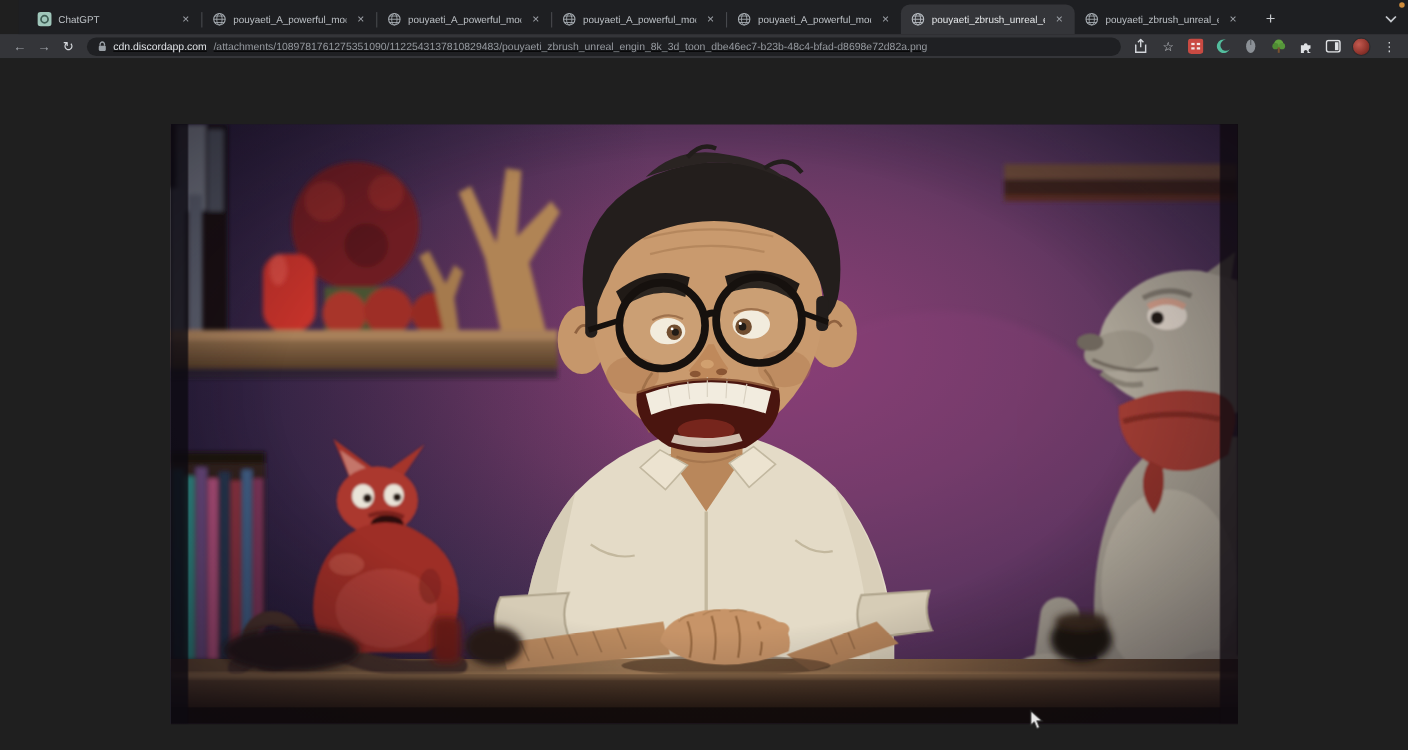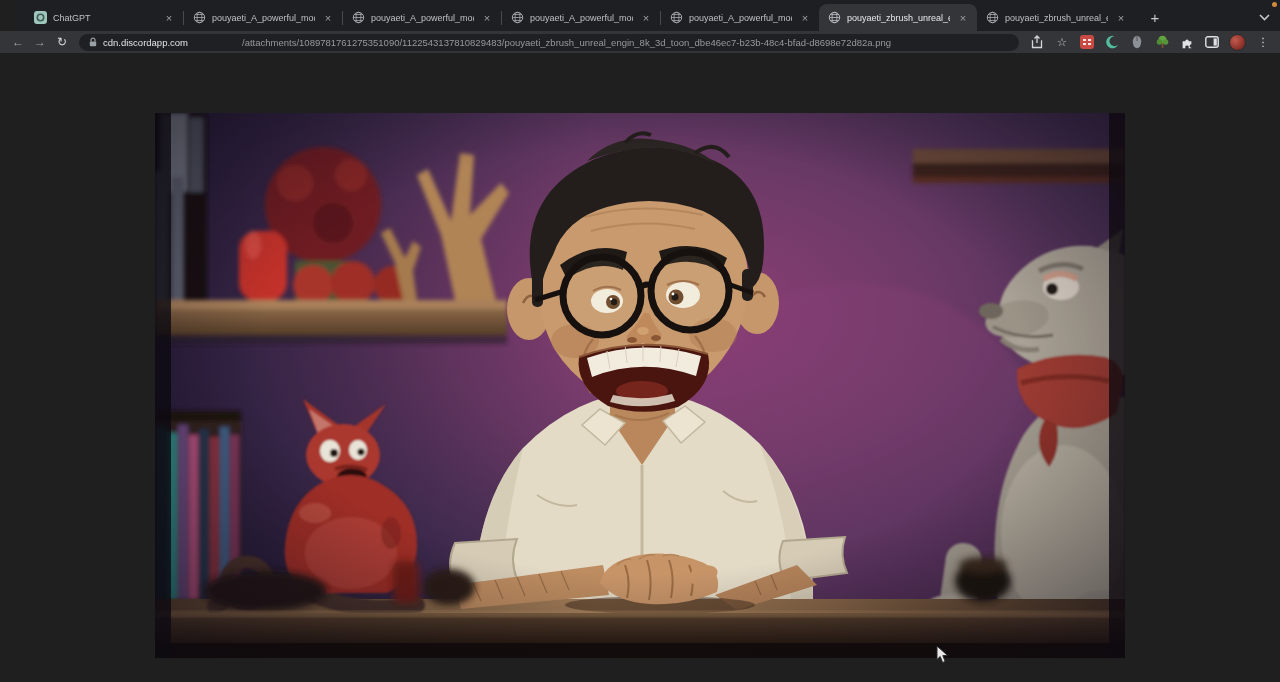--- a/index.html
+++ b/index.html
@@ -28,23 +28,23 @@
                 border-radius:50%; background:#cf8c3c; }
 
   
   .toolbar { height:22px; background:#343539; display:flex; align-items:center;
              padding:0 9px; gap:4px; }
   .navbtn { width:18px; height:18px; display:flex; align-items:center; justify-content:center;
             font-size:12px; color:#9ea2a8; border-radius:50%; flex:0 0 auto; }
   .navbtn.lit { color:#d6d9dd; }
   .omnibox { flex:1 1 auto; height:17px; margin:0 6px 0 4px; background:#1f2023;
              border-radius:9px; display:flex; align-items:center; gap:6px;
-             padding:0 10px; font-size:9.5px; overflow:hidden; white-space:nowrap; }
+             padding:0 10px; font-size:9.5px; overflow:hidden; white-space:nowrap;text-decoration:underline; }
   .url-domain { color:#e0e3e7; flex:0 0 auto; }
-  .url-path   { color:#95999f; overflow:hidden; text-overflow:clip; flex:0 1 auto;margin-left:48px; }
+  .url-path   { color:#95999f; overflow:hidden; text-overflow:clip; flex:0 1 auto; }
   .tool-icons { display:flex; align-items:center; gap:9px; flex:0 0 auto; }
   .tbtn { width:16px; height:16px; display:flex; align-items:center; justify-content:center;
           color:#d2d5da; font-size:11.5px; }
   .avatar { width:17px; height:17px; border-radius:50%;
             background:radial-gradient(circle at 35% 35%, #c25a50 0%, #93362e 55%, #5f1f1c 100%);
             border:1px solid #2a2b2e; }
 
   
   .content { position:relative; height:629px; background:#1f1f1f; }
   .viewed-image { position:absolute; left:155px; top:60px; width:970px; height:545px; }

